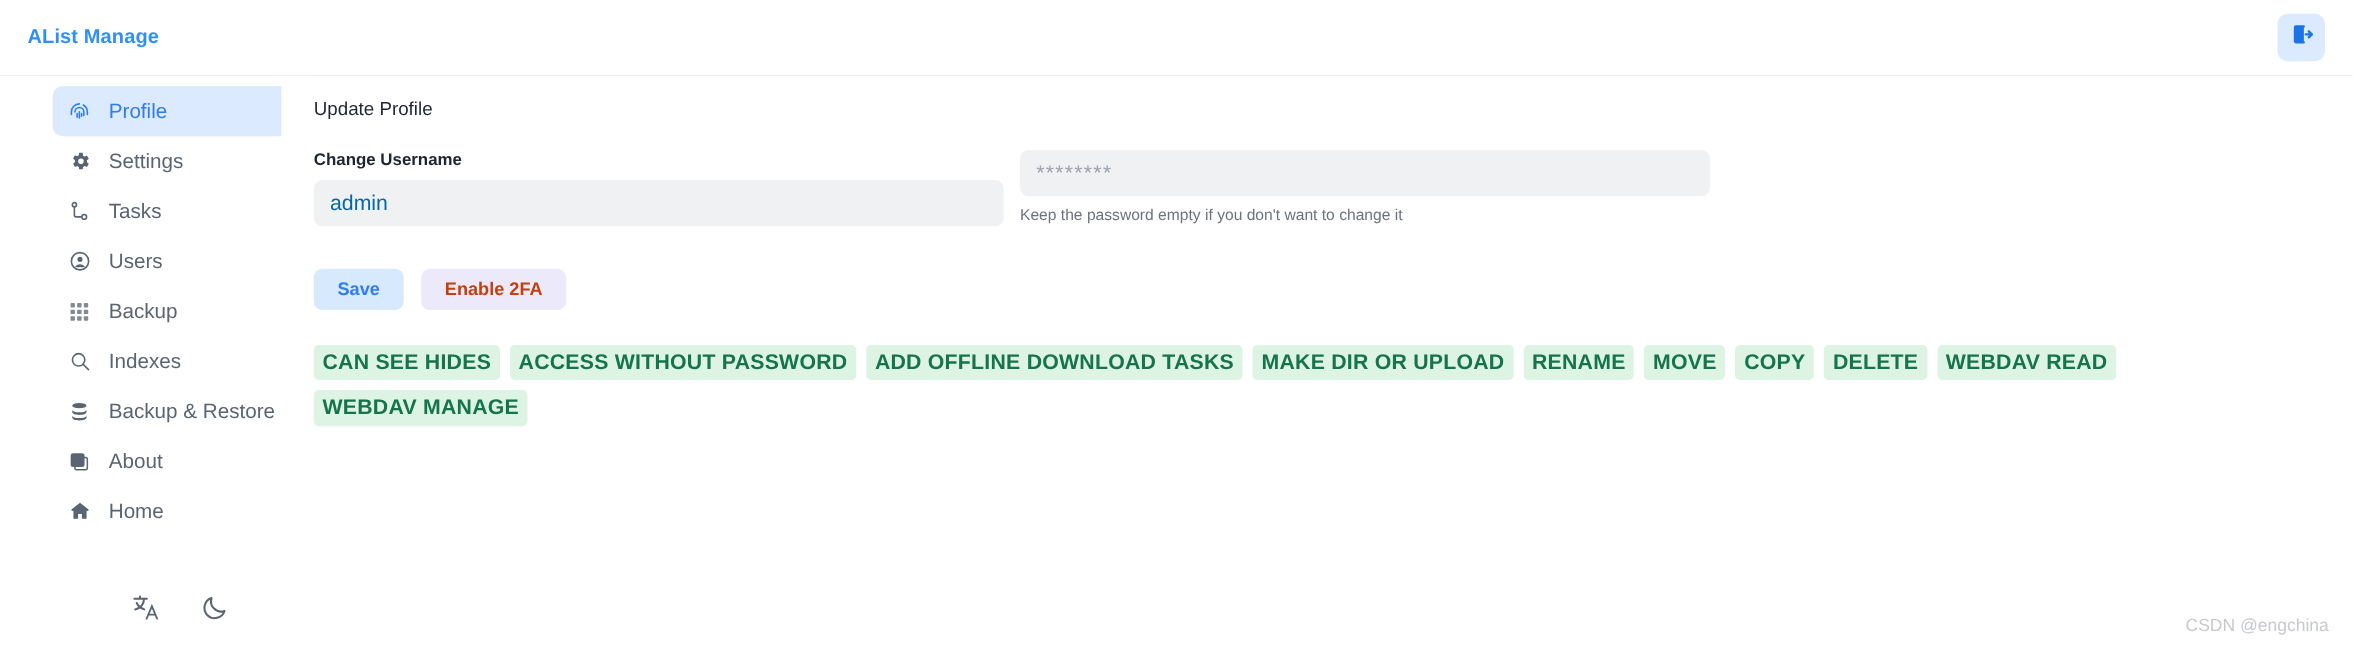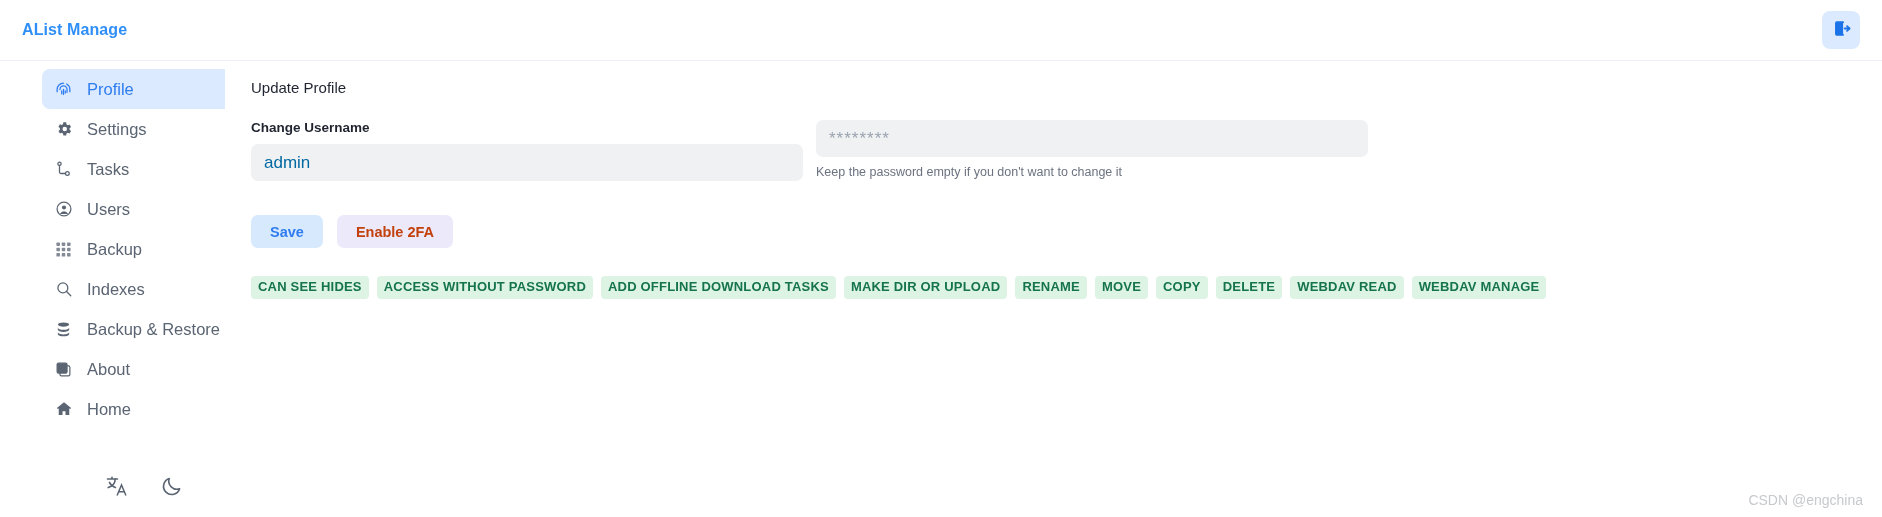--- a/index.html
+++ b/index.html
@@ -193,21 +193,21 @@
 
   #badge-row {
     display: flex;
     flex-wrap: wrap;
     gap: 8px;
     margin: 28px 0 0 11px;
   }
   .badge {
     background: #ddf3e4;
     color: #15744a;
-    font-size: 13px;
+    font-size: 17px;
     font-weight: 700;
     letter-spacing: 0.2px;
     padding: 3px 7px 4px 7px;
     border-radius: 4px;
     white-space: nowrap;
     line-height: 1.25;
   }
 
   #watermark {
     position: absolute;

